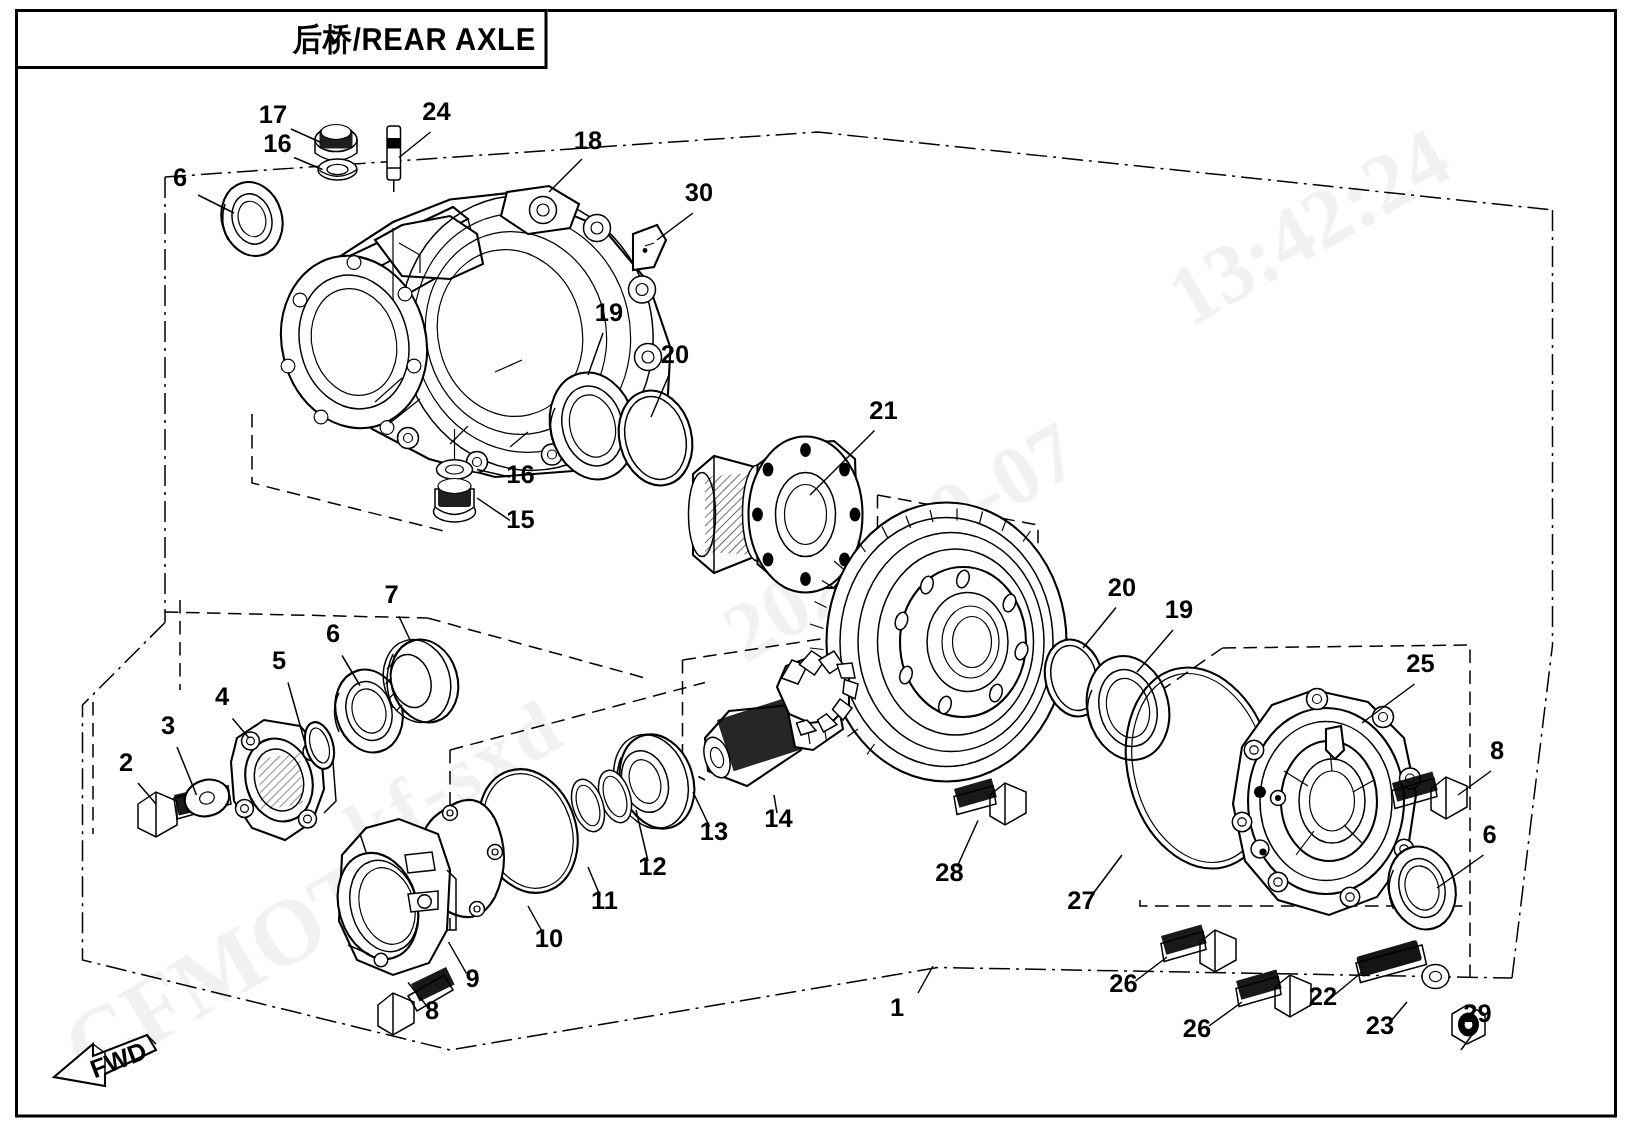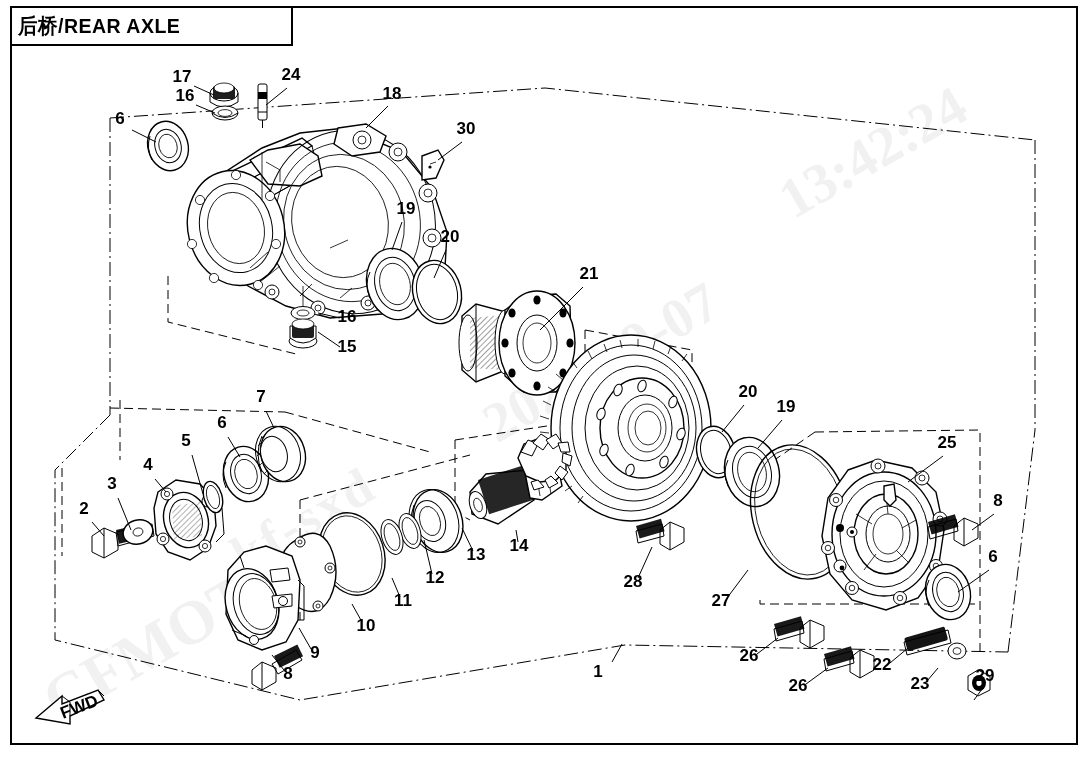--- a/index.html
+++ b/index.html
@@ -25,29 +25,29 @@
     width: 1068px;
     height: 739px;
     border: 2px solid #000;
     box-sizing: border-box;
   }
   
   #title-block {
     position: absolute;
     left: 10px;
     top: 6px;
-    width: 283px;
+    width: 355px;
     height: 40px;
     border: 2px solid #000;
     box-sizing: border-box;
     background: #fff;
     z-index: 6;
     display: flex;
     align-items: center;
-    justify-content: flex-start;
+    justify-content: flex-end;
   }
   #title-text {
     font-size: 21px;
     font-weight: bold;
     letter-spacing: 0.5px;
     color: #000;
     white-space: nowrap;
     transform: scaleX(0.93);
   }
   

